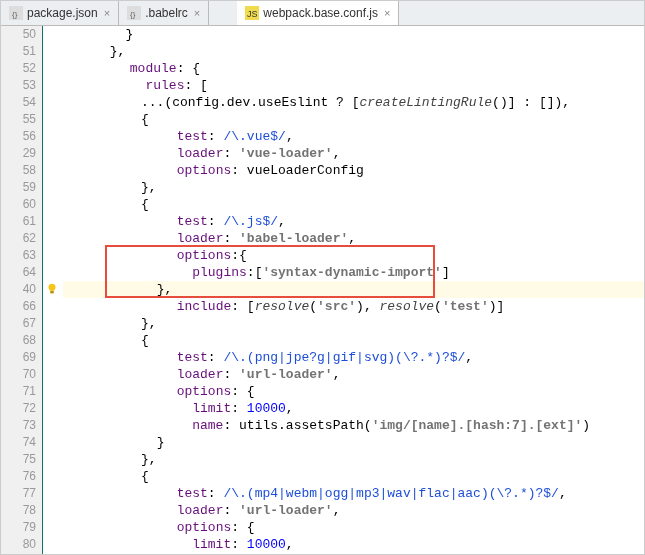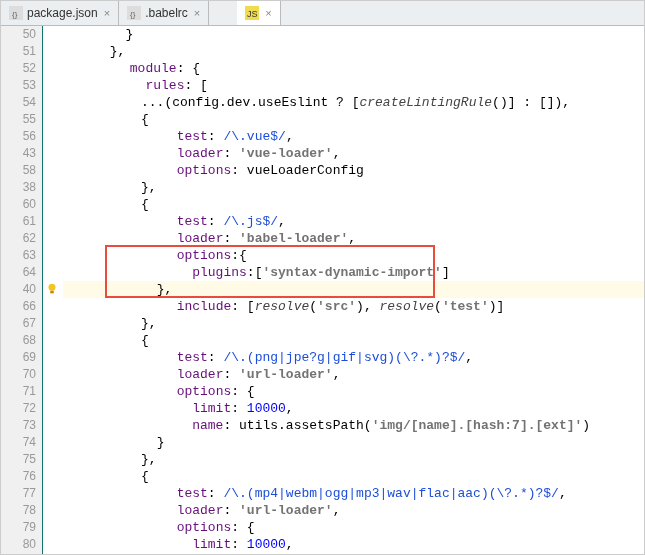--- a/index.html
+++ b/index.html
@@ -106,36 +106,37 @@
       <span>.babelrc</span>
       <span class="close-x">×</span>
     </div>
     <div class="tab active">
       <span class="tab-icon">
         <svg viewBox="0 0 14 14">
           <rect width="14" height="14" fill="#f0db4f"></rect>
           <text x="2" y="11" font-size="9" fill="#323330" font-family="Arial">JS</text>
         </svg>
       </span>
+      <span>webpack.base.conf.js</span>
       <span class="close-x">×</span>
     </div>
   </div>
 
 <div class="editor">
   <div class="gutter" id="gutter">
       <div class="ln">50</div>
       <div class="ln">51</div>
       <div class="ln">52</div>
       <div class="ln">53</div>
       <div class="ln">54</div>
       <div class="ln">55</div>
       <div class="ln">56</div>
-      <div class="ln">43</div>
+      <div class="ln">29</div>
       <div class="ln">58</div>
-      <div class="ln">38</div>
+      <div class="ln">59</div>
       <div class="ln">60</div>
       <div class="ln">61</div>
       <div class="ln">62</div>
       <div class="ln">63</div>
       <div class="ln">64</div>
       <div class="ln">40</div>
       <div class="ln">66</div>
       <div class="ln">67</div>
       <div class="ln">68</div>
       <div class="ln">69</div>

